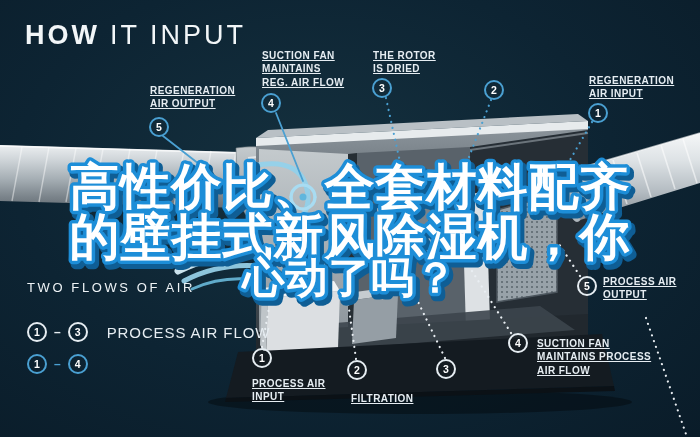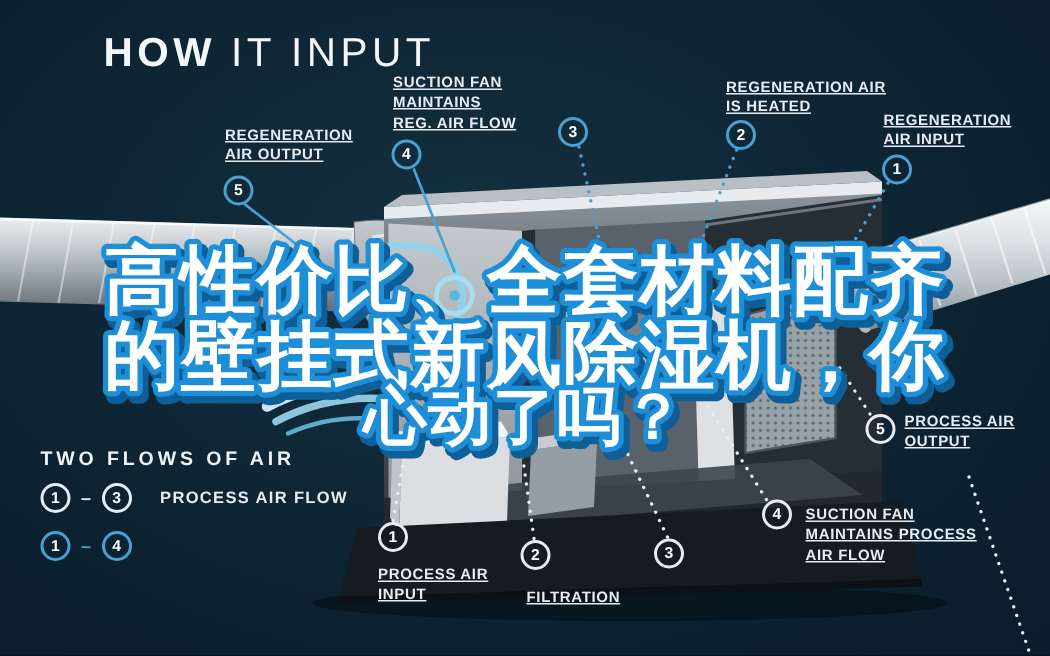--- a/index.html
+++ b/index.html
@@ -3,40 +3,40 @@
 <meta charset="utf-8">
 <style>
   html,body{margin:0;padding:0;background:#06141d;}
   .stage{
     position:relative;width:700px;height:437px;overflow:hidden;
     background:radial-gradient(ellipse at 45% 40%, #15313f 0%, #0d2433 55%, #0a1c29 100%);
     font-family:"Liberation Sans",sans-serif;
   }
   .stage svg.scene{position:absolute;left:0;top:0;}
   .app-title{position:absolute;left:25px;top:20px;color:#f2f6f8;font-size:27px;letter-spacing:3px;white-space:nowrap;}
-  .app-title .strong{font-weight:800;margin-left:44px;}
+  .app-title .strong{font-weight:800;}
   .app-title .light{font-weight:300;margin-left:10px;}
   .callout{
     position:absolute;color:#e6edf2;font-weight:700;font-size:10px;line-height:1.34;
     letter-spacing:.45px;white-space:pre-line;text-transform:uppercase;text-decoration:underline;
   }
   .badge{
     position:absolute;width:20px;height:20px;border-radius:50%;box-sizing:border-box;
     display:flex;align-items:center;justify-content:center;
     color:#fff;font-weight:700;font-size:10.5px;
   }
   .badge.regen{border:2px solid #4aa0d2;}
   .badge.process{border:2px solid #e6edf2;}
-  .legend-title{position:absolute;left:27px;top:298px;color:#eef3f6;font-size:13px;font-weight:700;letter-spacing:2.6px;white-space:nowrap;}
+  .legend-title{position:absolute;left:27px;top:280px;color:#eef3f6;font-size:13px;font-weight:400;letter-spacing:2.6px;white-space:nowrap;}
   .legend-row{position:absolute;display:flex;align-items:center;gap:7px;}
   .legend-row .badge{position:static;flex:0 0 auto;}
   .legend-row .dash{font-weight:700;font-size:12px;}
   .legend-row.r1 .dash{color:#e6edf2;}
   .legend-row.r2 .dash{color:#4aa0d2;}
-  .legend-row .legend-label{color:#e6edf2;font-weight:700;font-size:11px;letter-spacing:.9px;margin-left:12px;white-space:nowrap;}
+  .legend-row .legend-label{color:#e6edf2;font-weight:400;font-size:15px;letter-spacing:.9px;margin-left:12px;white-space:nowrap;}
   .hl{
     font-family:"DejaVu Sans",sans-serif;font-weight:900;fill:#ffffff;
     stroke:#1d8ed8;stroke-width:7px;paint-order:stroke;stroke-linejoin:round;letter-spacing:1px;
   }
   .hl-sh{
     font-family:"DejaVu Sans",sans-serif;font-weight:900;fill:#0f5e95;
     stroke:#0f5e95;stroke-width:9px;paint-order:stroke;stroke-linejoin:round;letter-spacing:1px;
   }
 </style>
 </head>
@@ -180,22 +180,22 @@
 
   <div class="app-title">
     <span class="strong">HOW</span><span class="light">IT INPUT</span>
   </div>
 
   <div class="callout" style="left:150px;top:84px;">REGENERATION
 AIR OUTPUT</div>
   <div class="callout" style="left:262px;top:49px;">SUCTION FAN
 MAINTAINS
 REG. AIR FLOW</div>
-  <div class="callout" style="left:484px;top:52px;">REGENERATION AIR
-IS HEATED</div>
+  <div class="callout" style="left:373px;top:49px;">THE ROTOR
+IS DRIED</div>
   <div class="callout" style="left:589px;top:74px;">REGENERATION
 AIR INPUT</div>
 
   <div class="badge regen" style="left:149px;top:117px;">5</div>
   <div class="badge regen" style="left:261px;top:93px;">4</div>
   <div class="badge regen" style="left:372px;top:78px;">3</div>
   <div class="badge regen" style="left:484px;top:80px;">2</div>
   <div class="badge regen" style="left:588px;top:103px;">1</div>
 
   <div class="callout" style="left:252px;top:377px;">PROCESS AIR

